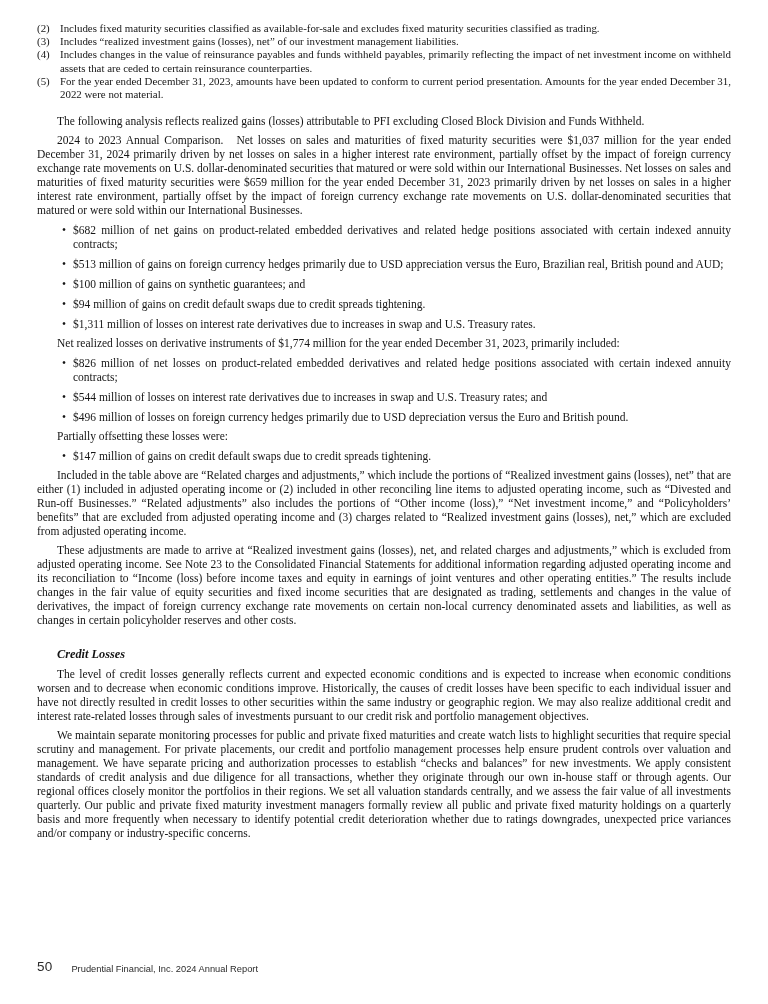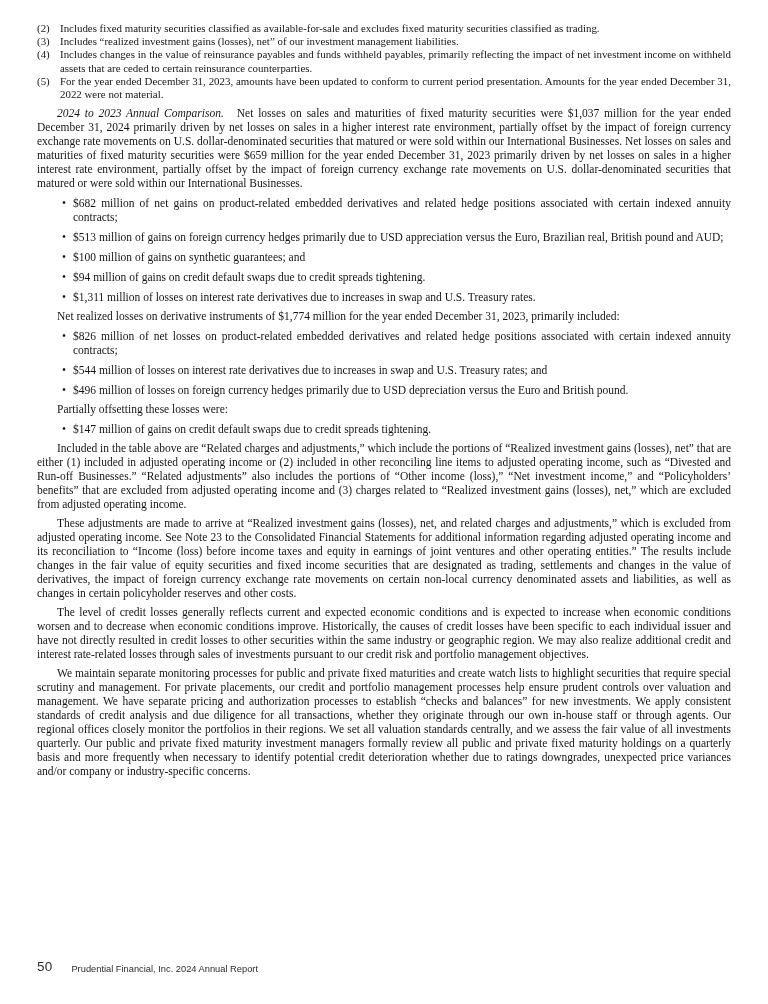--- a/index.html
+++ b/index.html
@@ -29,21 +29,20 @@
   
   .para {
     font-size: 11.5px;
     line-height: 14px;
     text-align: justify;
     text-indent: 20px;
     margin: 5px 0 0 0;
   }
   .para-first { margin-top: 13px; }
   .runin-lead {
-    font-style: italic;
     padding-right: 13px;
   }
   
   .bullet {
     display: flex;
     margin-top: 6px;
     font-size: 11.5px;
     line-height: 14px;
   }
   .bullet .marker {
@@ -89,20 +88,21 @@
     <div class="footnote">
       <span class="fn-marker">(4)</span>
       <span class="fn-text">Includes changes in the value of reinsurance payables and funds withheld payables, primarily reflecting the impact of net investment income on withheld assets that are ceded to certain reinsurance counterparties.</span>
     </div>
     <div class="footnote">
       <span class="fn-marker">(5)</span>
       <span class="fn-text">For the year ended December 31, 2023, amounts have been updated to conform to current period presentation. Amounts for the year ended December 31, 2022 were not material.</span>
     </div>
   </div>
 
+  <p class="para para-first">The following analysis reflects realized gains (losses) attributable to PFI excluding Closed Block Division and Funds Withheld.</p>
 
   <p class="para"><span class="runin-lead">2024 to 2023 Annual Comparison.</span><span>Net losses on sales and maturities of fixed maturity securities were $1,037 million for the year ended December 31, 2024 primarily driven by net losses on sales in a higher interest rate environment, partially offset by the impact of foreign currency exchange rate movements on U.S. dollar-denominated securities that matured or were sold within our International Businesses. Net losses on sales and maturities of fixed maturity securities were $659 million for the year ended December 31, 2023 primarily driven by net losses on sales in a higher interest rate environment, partially offset by the impact of foreign currency exchange rate movements on U.S. dollar-denominated securities that matured or were sold within our International Businesses.</span></p>
 
 
   <div>
     <div class="bullet">
       <span class="marker">•</span>
       <span class="btext">$682 million of net gains on product-related embedded derivatives and related hedge positions associated with certain indexed annuity contracts;</span>
     </div>
     <div class="bullet">
@@ -147,20 +147,21 @@
   <div>
     <div class="bullet">
       <span class="marker">•</span>
       <span class="btext">$147 million of gains on credit default swaps due to credit spreads tightening.</span>
     </div>
   </div>
 
   <p class="para">Included in the table above are “Related charges and adjustments,” which include the portions of “Realized investment gains (losses), net” that are either (1) included in adjusted operating income or (2) included in other reconciling line items to adjusted operating income, such as “Divested and Run-off Businesses.” “Related adjustments” also includes the portions of “Other income (loss),” “Net investment income,” and “Policyholders’ benefits” that are excluded from adjusted operating income and (3) charges related to “Realized investment gains (losses), net,” which are excluded from adjusted operating income.</p>
   <p class="para">These adjustments are made to arrive at “Realized investment gains (losses), net, and related charges and adjustments,” which is excluded from adjusted operating income. See Note 23 to the Consolidated Financial Statements for additional information regarding adjusted operating income and its reconciliation to “Income (loss) before income taxes and equity in earnings of joint ventures and other operating entities.” The results include changes in the fair value of equity securities and fixed income securities that are designated as trading, settlements and changes in the value of derivatives, the impact of foreign currency exchange rate movements on certain non-local currency denominated assets and liabilities, as well as changes in certain policyholder reserves and other costs.</p>
 
+  <h3 class="section-heading">Credit Losses</h3>
   <p class="para">The level of credit losses generally reflects current and expected economic conditions and is expected to increase when economic conditions worsen and to decrease when economic conditions improve. Historically, the causes of credit losses have been specific to each individual issuer and have not directly resulted in credit losses to other securities within the same industry or geographic region. We may also realize additional credit and interest rate-related losses through sales of investments pursuant to our credit risk and portfolio management objectives.</p>
   <p class="para">We maintain separate monitoring processes for public and private fixed maturities and create watch lists to highlight securities that require special scrutiny and management. For private placements, our credit and portfolio management processes help ensure prudent controls over valuation and management. We have separate pricing and authorization processes to establish “checks and balances” for new investments. We apply consistent standards of credit analysis and due diligence for all transactions, whether they originate through our own in-house staff or through agents. Our regional offices closely monitor the portfolios in their regions. We set all valuation standards centrally, and we assess the fair value of all investments quarterly. Our public and private fixed maturity investment managers formally review all public and private fixed maturity holdings on a quarterly basis and more frequently when necessary to identify potential credit deterioration whether due to ratings downgrades, unexpected price variances and/or company or industry-specific concerns.</p>
 
   <div class="footer">
     <span class="page-num">50</span>
     <span class="report-title">Prudential Financial, Inc. 2024 Annual Report</span>
   </div>
 
 </div>
 

